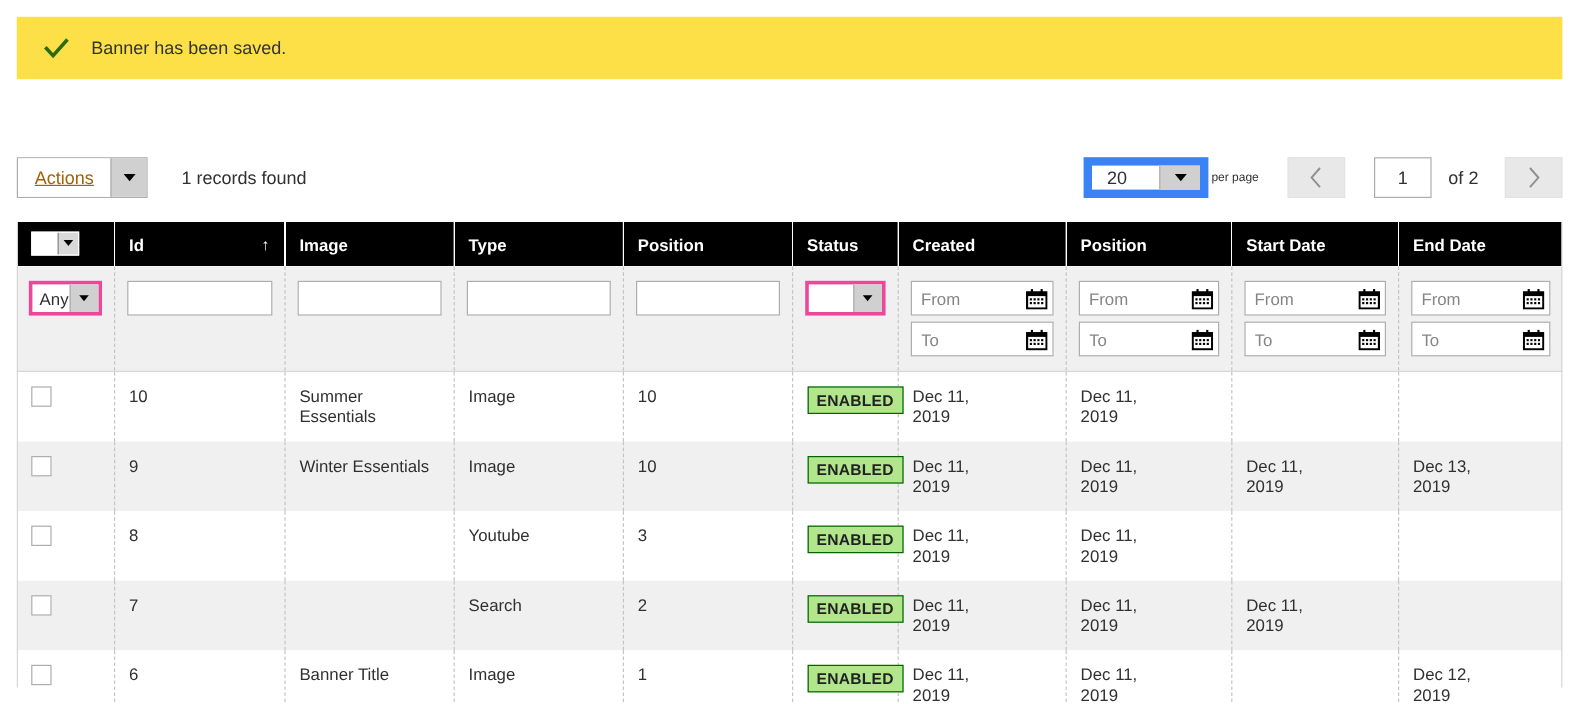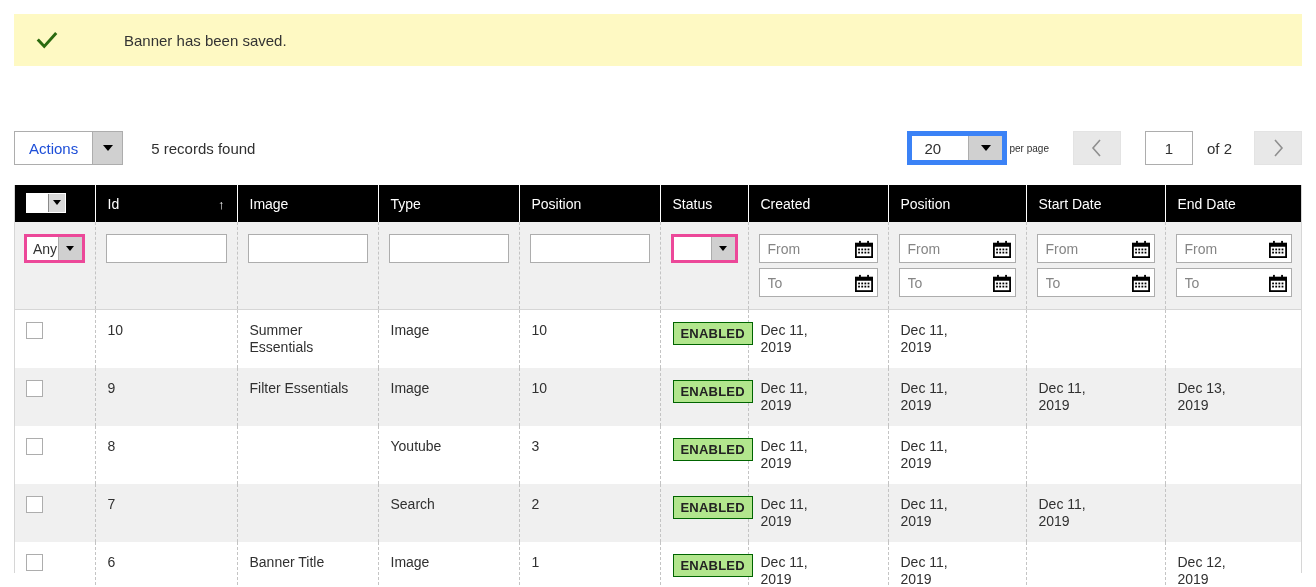--- a/index.html
+++ b/index.html
@@ -10,24 +10,23 @@
     font-family: "Liberation Sans", sans-serif;
     color: #303030;
     overflow: hidden;
   }
   .page { width: 1316px; height: 587px; position: relative; }
 
   
   .msg {
     position: absolute; left: 14px; top: 14px;
     width: 1288px; height: 52px;
-    background: #fef9c3;
+    background: #fde047;
     display: flex; align-items: center;
     padding-left: 22px;
-    gap: 48px;
   }
   .msg-check {
     width: 22px; height: 22px; margin-right: 18px;
     flex: 0 0 auto; display: block;
   }
   .msg-text { font-size: 15px; color: #333333; }
 
   
   .toolbar { position: absolute; left: 14px; top: 88px; display: flex; align-items: center; }
   .btn-search {
@@ -48,40 +47,40 @@
     position: absolute; left: 14px; top: 130px;
     width: 1288px; height: 36px;
     display: flex; align-items: center;
   }
   .split-btn {
     display: inline-flex; align-items: stretch;
     height: 34px; border: 1px solid #adadad; background: #ffffff;
   }
   .split-btn .lbl {
     display: flex; align-items: center;
-    padding: 0 14px; font-size: 15px; color: #1d4ed8;
-    background: #ffffff; white-space: nowrap;
+    padding: 0 14px; font-size: 15px; color: #a16207;
+    background: #ffffff; white-space: nowrap; text-decoration: underline;
   }
   .split-btn .arrow {
     width: 30px; background: #d0d0d0;
     border-left: 1px solid #adadad;
     display: flex; align-items: center; justify-content: center;
   }
   .caret {
     width: 0; height: 0;
     border-left: 5px solid transparent;
     border-right: 5px solid transparent;
     border-top: 6px solid #000000;
   }
   .records { margin-left: 28px; font-size: 15px; color: #303030; }
 
   .pager { margin-left: auto; display: flex; align-items: center; }
   .perpage-select {
     display: inline-flex; height: 34px;
-    border: 5px solid #3b82f6; background: #ffffff;
+    border: 7px solid #3b82f6; background: #ffffff;
   }
   .perpage-select .val {
     display: flex; align-items: center; justify-content: flex-start;
     width: 56px; padding-left: 12px; font-size: 15px;
   }
   .perpage-select .arrow {
     width: 34px; background: #d0d0d0;
     border-left: 1px solid #adadad;
     display: flex; align-items: center; justify-content: center;
   }
@@ -104,21 +103,21 @@
 
   
   .grid {
     position: absolute; left: 14px; top: 185px;
     width: 1288px;
     border-collapse: collapse;
     table-layout: fixed;
   }
   .grid th {
     background: #000000; color: #ffffff;
-    font-size: 14px; font-weight: normal;
+    font-size: 14px; font-weight: bold;
     text-align: left;
     height: 37px; padding: 0 0 0 12px;
     border-right: 1px solid #ffffff;
     vertical-align: middle;
     position: relative;
     white-space: nowrap;
   }
   .grid th:last-child { border-right: none; }
   .sort-arrow {
     position: absolute; right: 12px; top: 50%;
@@ -232,21 +231,21 @@
 
   <div class="ctlrow">
 
     <div class="split-btn">
       <span class="lbl">Actions</span>
       <span class="arrow">
         <span class="caret"></span>
       </span>
     </div>
 
-    <span class="records">5 records found</span>
+    <span class="records">1 records found</span>
 
     <div class="pager">
       <div class="perpage-select">
         <span class="val">20</span>
         <span class="arrow">
           <span class="caret"></span>
         </span>
       </div>
       <span class="perpage-label">per page</span>
 
@@ -513,21 +512,21 @@
           <td>10</td>
           <td><span class="badge">ENABLED</span></td>
           <td>Dec 11,<br>2019</td>
           <td>Dec 11,<br>2019</td>
           <td></td>
           <td></td>
         </tr>
         <tr class="even">
           <td><span class="cbx"></span></td>
           <td>9</td>
-          <td>Filter Essentials</td>
+          <td>Winter Essentials</td>
           <td>Image</td>
           <td>10</td>
           <td><span class="badge">ENABLED</span></td>
           <td>Dec 11,<br>2019</td>
           <td>Dec 11,<br>2019</td>
           <td>Dec 11,<br>2019</td>
           <td>Dec 13,<br>2019</td>
         </tr>
         <tr class="odd">
           <td><span class="cbx"></span></td>

